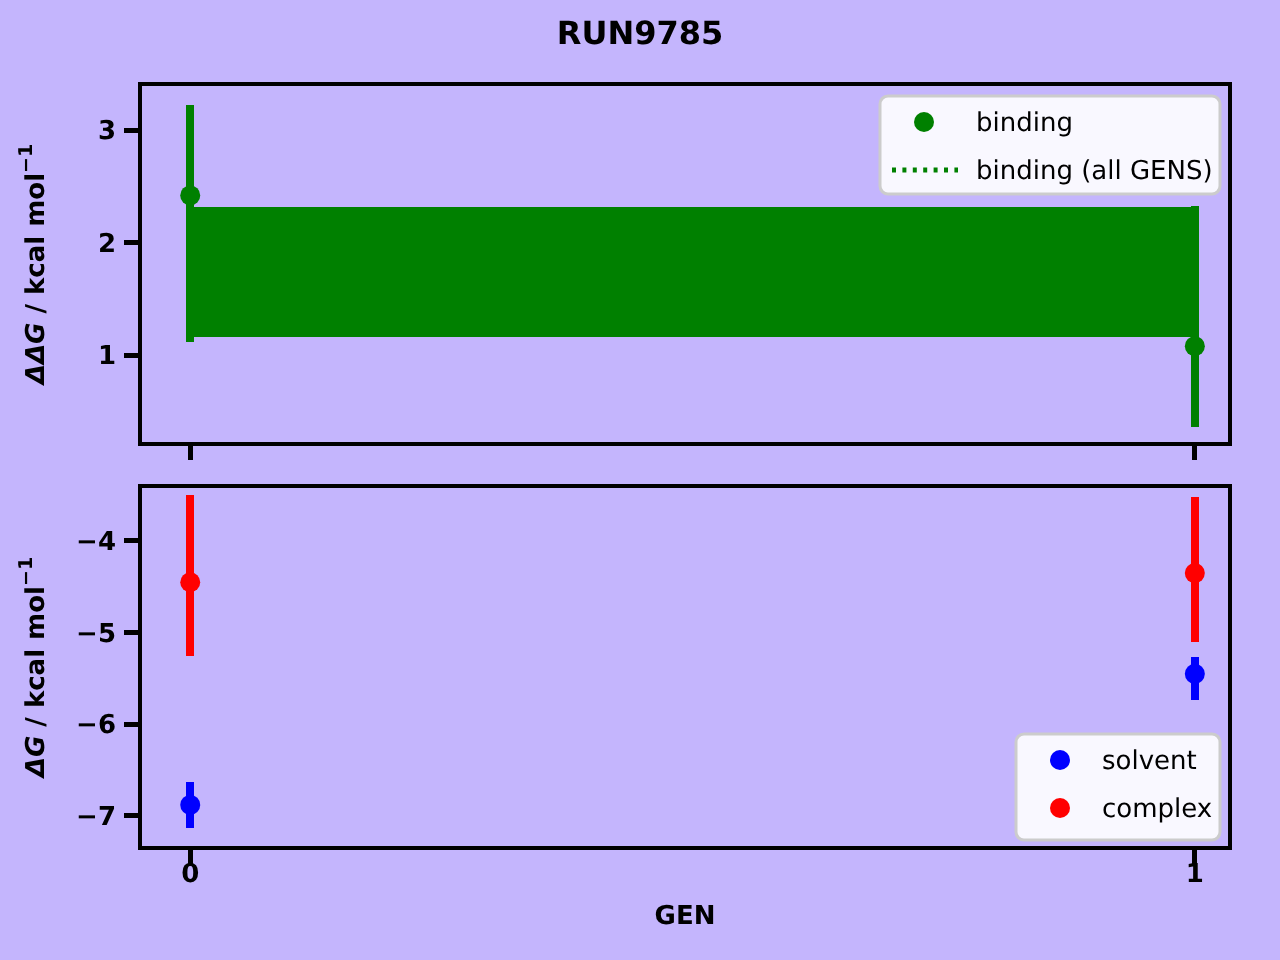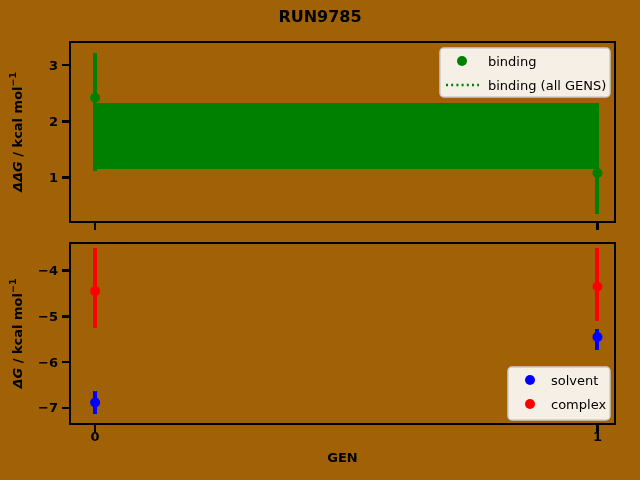--- a/index.html
+++ b/index.html
@@ -1,17 +1,17 @@
 <!DOCTYPE html>
 <html><head>
 <meta charset="utf-8">
 <style>
   html,body{margin:0;padding:0;background:#ffffff;}
   .figure{
-    position:relative;width:640px;height:480px;background:#a16207;
+    position:relative;width:640px;height:480px;background:#c4b5fd;
     font-family:"DejaVu Sans","Liberation Sans",sans-serif;overflow:hidden;
   }
   .fig-title{
     position:absolute;left:0;top:7px;width:640px;text-align:center;
     font-size:16px;font-weight:bold;color:#000;
   }
   svg{position:absolute;left:0;top:0;}
   svg text{font-family:"DejaVu Sans","Liberation Sans",sans-serif;}
 </style>
 </head>

